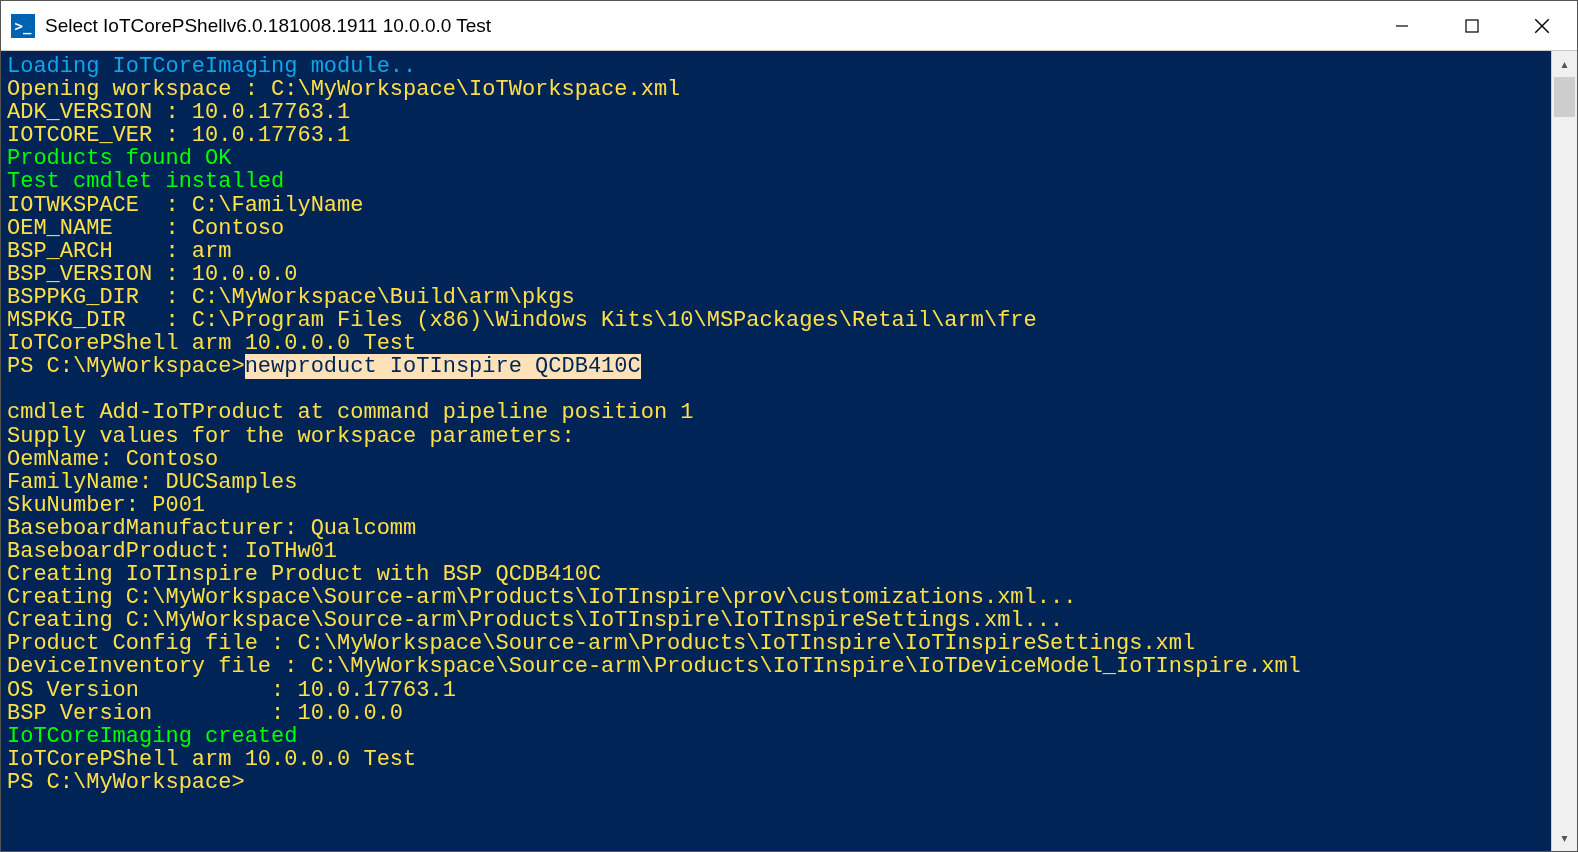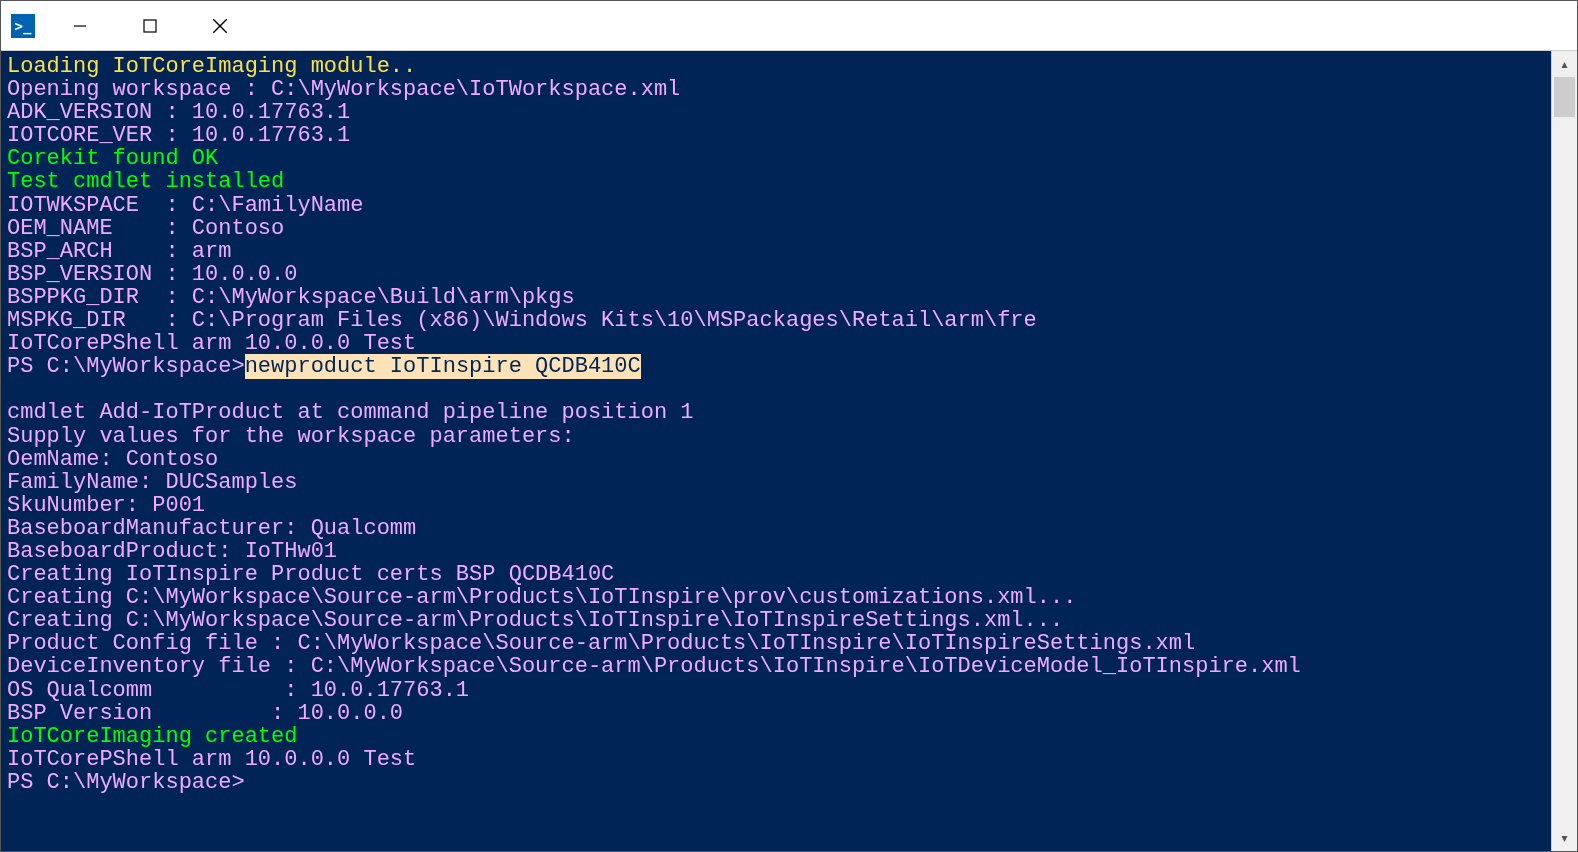--- a/index.html
+++ b/index.html
@@ -84,33 +84,34 @@
     font-size:12px;
   }
   .scroll-thumb {
     position:absolute;
     top:26px;
     left:2px;
     right:2px;
     height:40px;
     background:#cdcdcd;
   }
-  .c-cyan   { color: #fde047; }
-  .c-white  { color: #f0abfc; }
+  .c-cyan   { color: #0ea5e9; }
+  .c-white  { color: #fde047; }
   .c-green  { color: #00ff00; }
   .c-yellow { color: #eedd82; }
   .hl { background: #fce2b6; color: #012456; }
 </style>
 </head>
 <body>
 
 <div class="titlebar">
   <div class="titlebar-icon">
     <span class="titlebar-icon-inner">&gt;_</span>
   </div>
+  <div class="titlebar-title">Select IoTCorePShellv6.0.181008.1911 10.0.0.0 Test</div>
   <div class="window-controls">
     <div class="window-btn">
       <svg width="16" height="16" viewBox="0 0 16 16">
           <line x1="2" y1="8" x2="14" y2="8"></line>
         </svg>
     </div>
     <div class="window-btn">
       <svg width="16" height="16" viewBox="0 0 16 16">
           <rect x="2" y="2" width="12" height="12"></rect>
         </svg>
@@ -122,44 +123,44 @@
         </svg>
     </div>
   </div>
 </div>
 
 <div class="terminal-wrap">
 <div class="terminal"><span class="c-cyan">Loading IoTCoreImaging module..</span>
 <span class="c-white">Opening workspace : C:\MyWorkspace\IoTWorkspace.xml</span>
 <span class="c-white">ADK_VERSION : 10.0.17763.1</span>
 <span class="c-white">IOTCORE_VER : 10.0.17763.1</span>
-<span class="c-green">Corekit found OK</span>
+<span class="c-green">Products found OK</span>
 <span class="c-green">Test cmdlet installed</span>
 <span class="c-white">IOTWKSPACE  : C:\FamilyName</span>
 <span class="c-white">OEM_NAME    : Contoso</span>
 <span class="c-white">BSP_ARCH    : arm</span>
 <span class="c-white">BSP_VERSION : 10.0.0.0</span>
 <span class="c-white">BSPPKG_DIR  : C:\MyWorkspace\Build\arm\pkgs</span>
 <span class="c-white">MSPKG_DIR   : C:\Program Files (x86)\Windows Kits\10\MSPackages\Retail\arm\fre</span>
 <span class="c-white">IoTCorePShell arm 10.0.0.0 Test</span>
 <span class="c-white">PS C:\MyWorkspace&gt;</span><span class="c-yellow hl">newproduct</span><span class="c-white hl"> IoTInspire QCDB410C</span>
 <span class="c-white"></span>
 <span class="c-white">cmdlet Add-IoTProduct at command pipeline position 1</span>
 <span class="c-white">Supply values for the workspace parameters:</span>
 <span class="c-white">OemName: Contoso</span>
 <span class="c-white">FamilyName: DUCSamples</span>
 <span class="c-white">SkuNumber: P001</span>
 <span class="c-white">BaseboardManufacturer: Qualcomm</span>
 <span class="c-white">BaseboardProduct: IoTHw01</span>
-<span class="c-white">Creating IoTInspire Product certs BSP QCDB410C</span>
+<span class="c-white">Creating IoTInspire Product with BSP QCDB410C</span>
 <span class="c-white">Creating C:\MyWorkspace\Source-arm\Products\IoTInspire\prov\customizations.xml...</span>
 <span class="c-white">Creating C:\MyWorkspace\Source-arm\Products\IoTInspire\IoTInspireSettings.xml...</span>
 <span class="c-white">Product Config file : C:\MyWorkspace\Source-arm\Products\IoTInspire\IoTInspireSettings.xml</span>
 <span class="c-white">DeviceInventory file : C:\MyWorkspace\Source-arm\Products\IoTInspire\IoTDeviceModel_IoTInspire.xml</span>
-<span class="c-white">OS Qualcomm          : 10.0.17763.1</span>
+<span class="c-white">OS Version          : 10.0.17763.1</span>
 <span class="c-white">BSP Version         : 10.0.0.0</span>
 <span class="c-green">IoTCoreImaging created</span>
 <span class="c-white">IoTCorePShell arm 10.0.0.0 Test</span>
 <span class="c-white">PS C:\MyWorkspace&gt;</span></div>
 
   <div class="scrollbar">
     <div class="scroll-arrow">▴</div>
     <div class="scroll-thumb"></div>
     <div class="scroll-arrow" style="position:absolute;bottom:0;">▾</div>
   </div>

